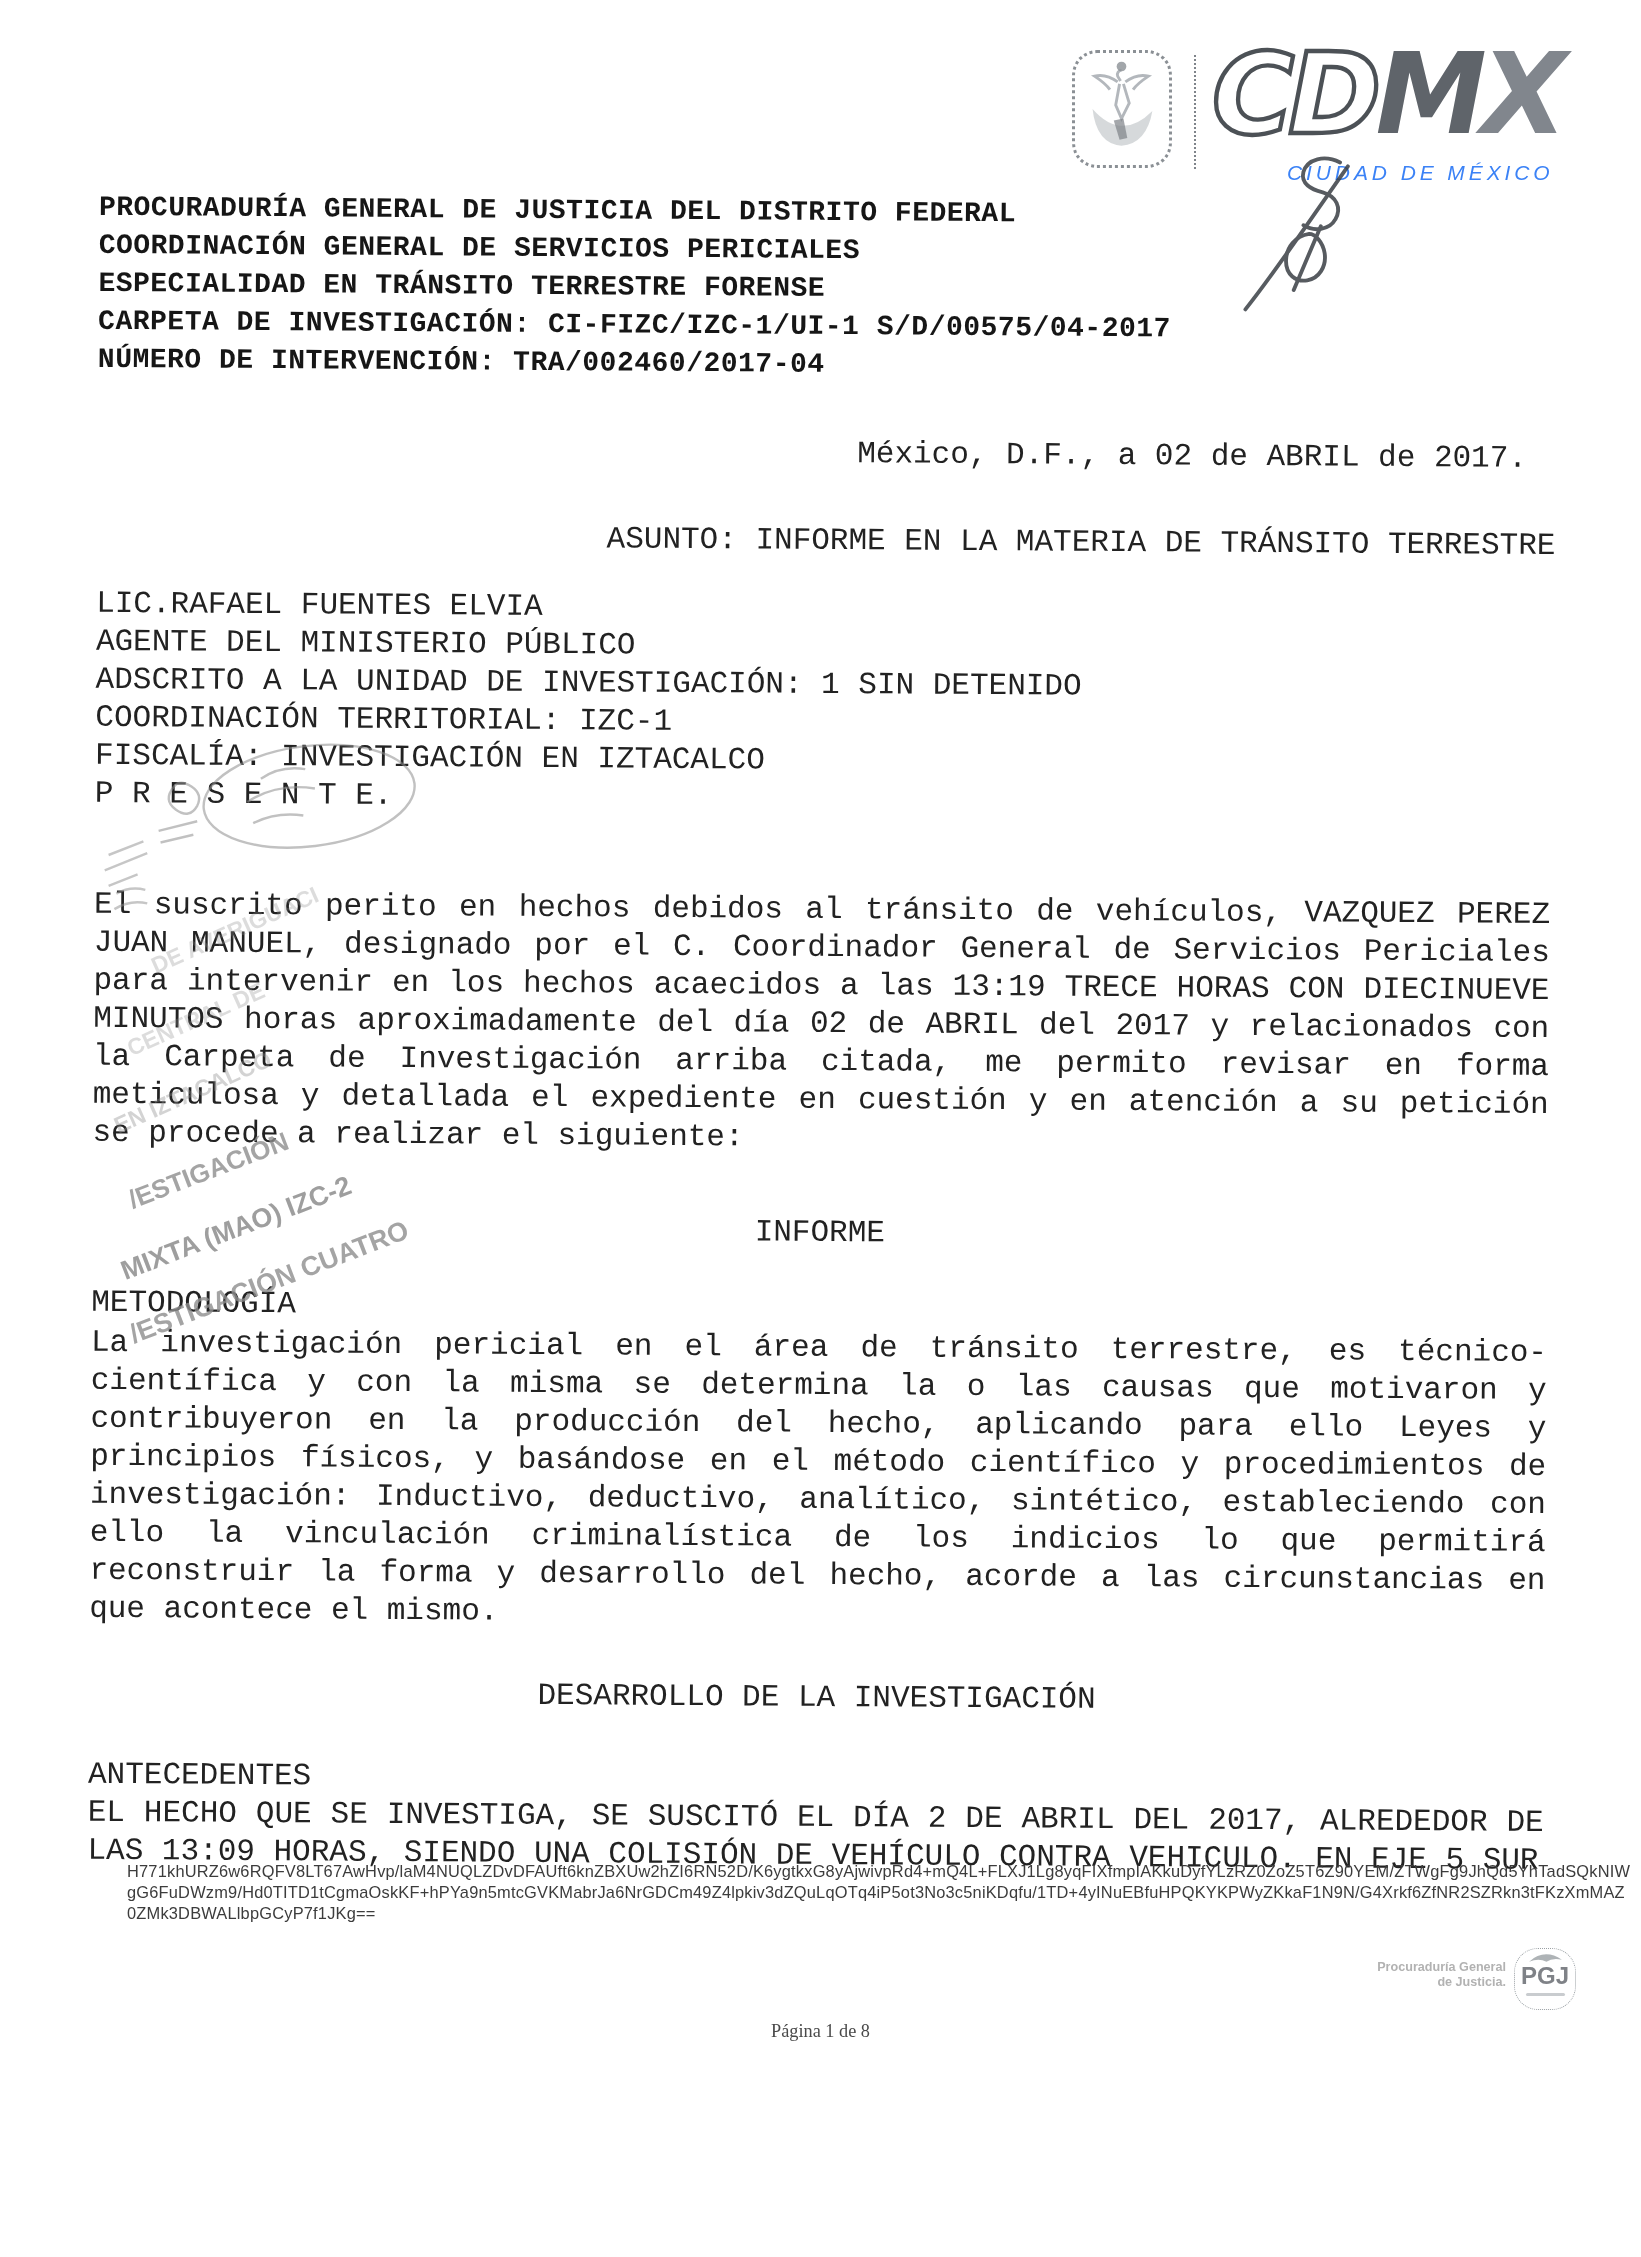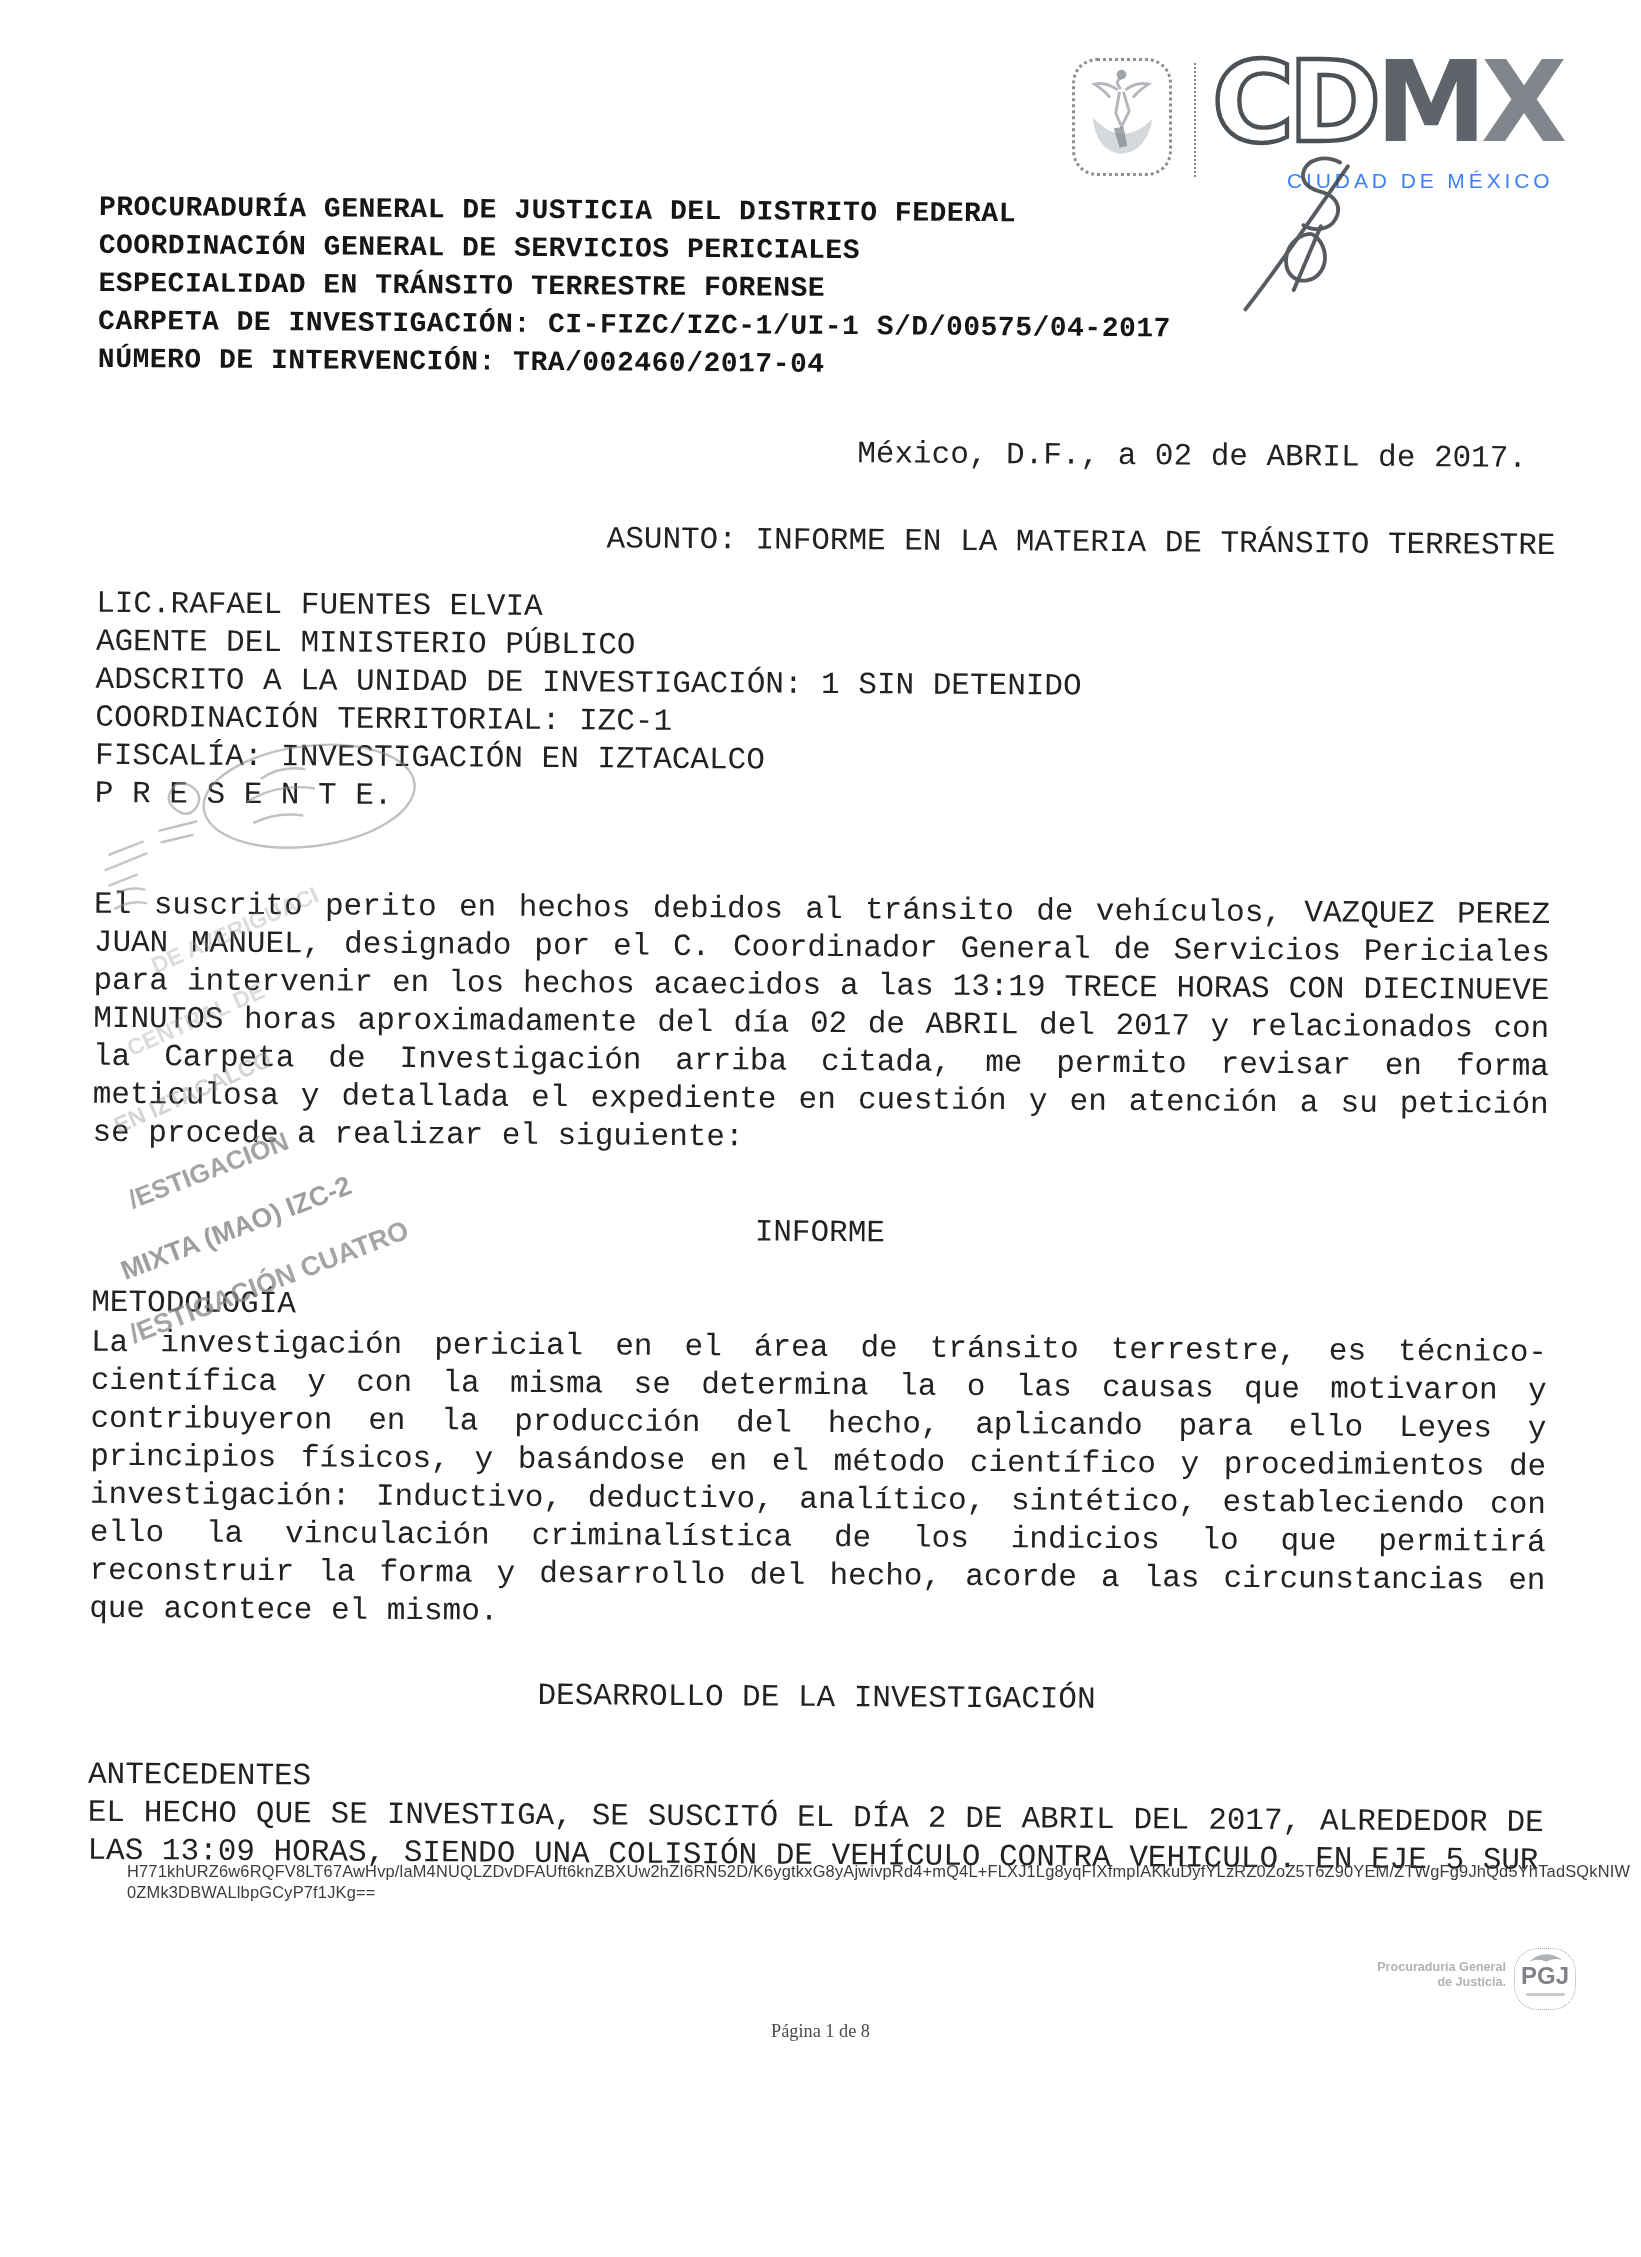--- a/index.html
+++ b/index.html
@@ -6,21 +6,21 @@
   .page{
     position:relative;
     width:1641px;height:2257px;
     margin:0 auto;
     background:#ffffff;
     overflow:hidden;
     font-family:"Liberation Mono", monospace;
     color:#1f1f1f;
   }
   
-  .logo{position:absolute;left:1067px;top:36px;width:526px;height:154px;}
+  .logo{position:absolute;left:1067px;top:28px;width:526px;height:154px;font-style:italic;}
   .angel-badge{
     position:absolute;left:4.8px;top:22px;width:100px;height:118px;
     border:3.9px dotted #8b9095;border-radius:25px;box-sizing:border-box;
   }
   .separator{
     position:absolute;left:127px;top:27px;height:114px;width:0;
     border-left:2.9px dotted #7f848a;
   }
   .wordmark{position:absolute;left:145px;top:7.7px;}
   .logo-tagline{
@@ -177,20 +177,21 @@
 
   <div class="stamp-frag frag-f">DE AVERIGUACI</div>
   <div class="stamp-frag frag-e">CENTRAL DE</div>
   <div class="stamp-frag frag-d">EN IZTACALCO</div>
   <div class="stamp-frag frag-a">/ESTIGACIÓN</div>
   <div class="stamp-frag frag-b">MIXTA (MAO) IZC-2</div>
   <div class="stamp-frag frag-c">/ESTIGACIÓN CUATRO</div>
 
   <div class="hash">
     <div>H771khURZ6w6RQFV8LT67AwHvp/laM4NUQLZDvDFAUft6knZBXUw2hZI6RN52D/K6ygtkxG8yAjwivpRd4+mQ4L+FLXJ1Lg8yqFIXfmpIAKkuDyfYLzRZ0ZoZ5T6Z90YEM/ZTWgFg9JhQd5YhTadSQkNIW</div>
+    <div>gG6FuDWzm9/Hd0TITD1tCgmaOskKF+hPYa9n5mtcGVKMabrJa6NrGDCm49Z4lpkiv3dZQuLqOTq4iP5ot3No3c5niKDqfu/1TD+4yINuEBfuHPQKYKPWyZKkaF1N9N/G4Xrkf6ZfNR2SZRkn3tFKzXmMAZ</div>
     <div>0ZMk3DBWALlbpGCyP7f1JKg==</div>
   </div>
 
   <div class="agency">
     <div>Procuraduría General</div>
     <div>de Justicia.</div>
   </div>
 
   <div class="pgj-badge">
     <svg style="position:absolute;left:11.6px;top:2.9px;" width="37" height="13.5" viewBox="0 0 38 14">

